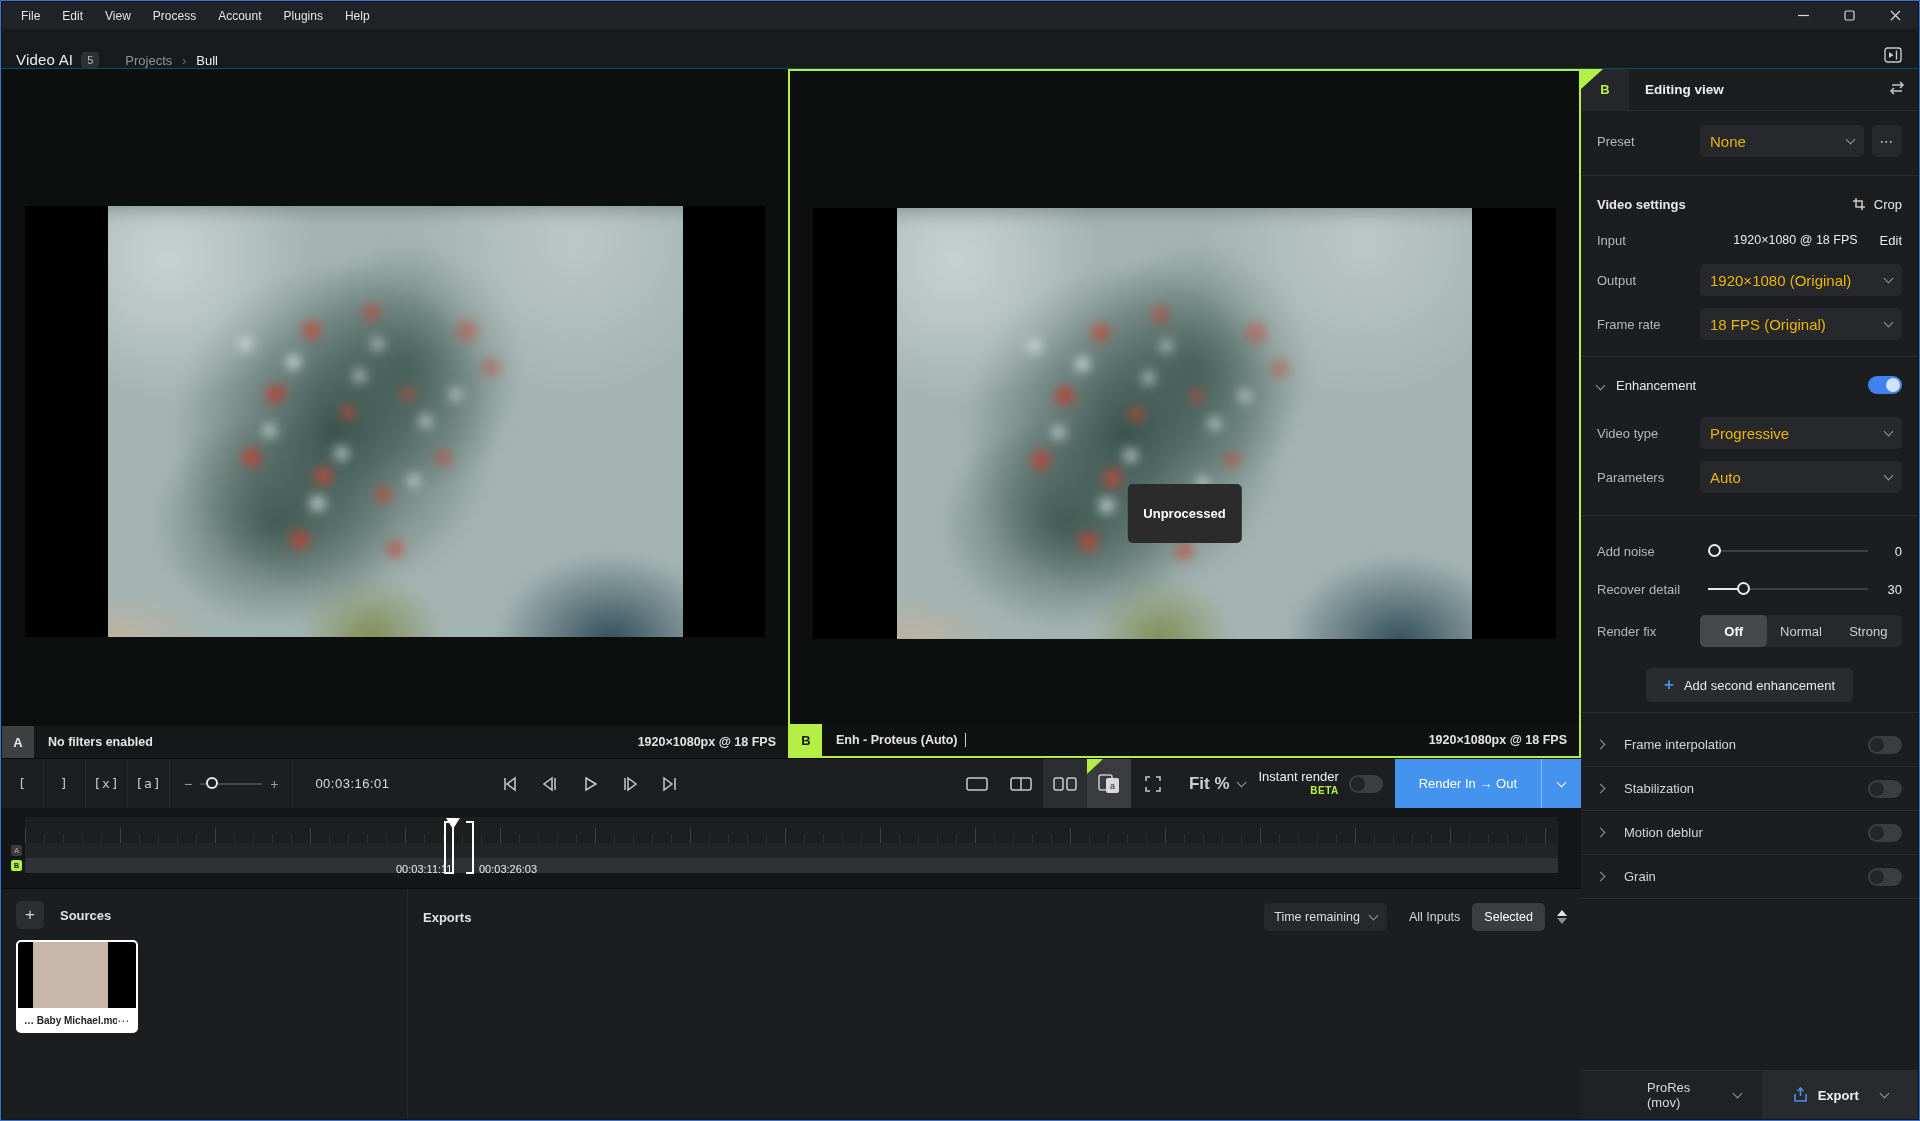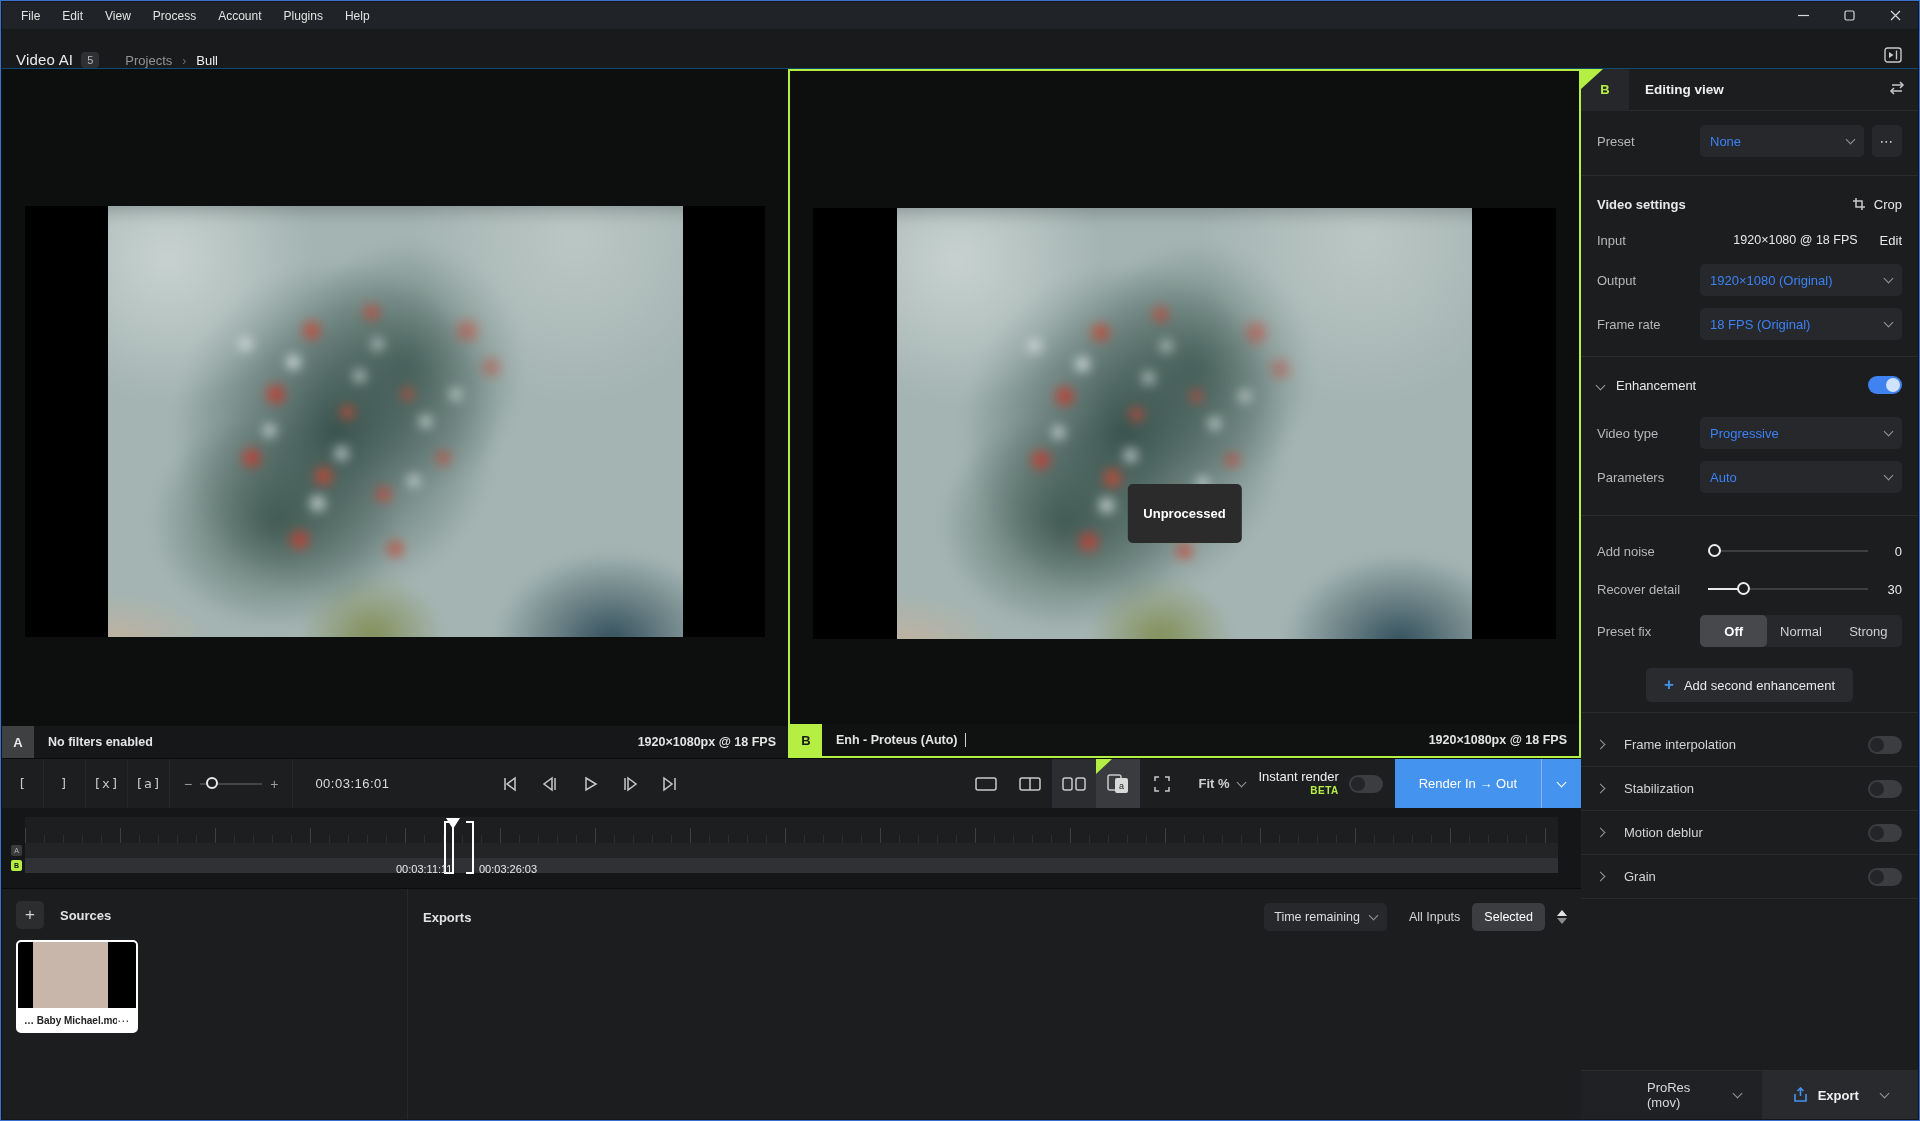--- a/index.html
+++ b/index.html
@@ -99,21 +99,21 @@
   .timecode { margin-left:22px; font-size:13px; color:#dcdcdc; letter-spacing:.5px; }
   .transport { position:absolute; left:493px; top:0; height:50px; display:flex; align-items:center; gap:10px; }
   .tr-btn { width:30px; height:30px; display:flex; align-items:center; justify-content:center; }
   .tr-btn svg { display:block; }
   .tb-right { margin-left:auto; display:flex; align-items:center; height:50px; }
   .view-btn { width:44px; height:50px; display:flex; align-items:center; justify-content:center; position:relative; }
   .view-btn.active1 { background:#2c2d30; }
   .view-btn.active2 { background:#3a3b3e; }
   .view-btn svg { display:block; }
   .ab-tri { position:absolute; left:0; top:0; width:0; height:0; border-top:15px solid #b5ef44; border-right:16px solid transparent; }
-  .fit-ctl { display:flex; align-items:center; gap:8px; padding:0 14px; color:#cfcfcf; font-size:13px; font-weight:bold; }
+  .fit-ctl { display:flex; align-items:center; gap:8px; padding:0 14px; color:#cfcfcf; font-size:17px; font-weight:bold; }
   .instant { display:flex; align-items:center; gap:10px; padding-right:12px; }
   .instant-labels { text-align:right; line-height:1.25; }
   .instant-main { font-size:13px; color:#f0f0f0; }
   .instant-beta { font-size:10px; color:#b5ef44; font-weight:bold; letter-spacing:.5px; }
   .toggle { width:34px; height:18px; border-radius:9px; background:#3c3d40; position:relative; }
   .toggle .knob { position:absolute; left:2px; top:2px; width:14px; height:14px; border-radius:50%; background:#242528; }
   .toggle.on { background:#3f82f0; }
   .toggle.on .knob { left:auto; right:2px; background:#cfe2ff; }
   .render-btn { height:50px; display:flex; align-items:stretch; background:#4493ee; color:#fff; }
   .render-main { display:flex; align-items:center; padding:0 24px; font-size:13px; font-weight:normal; }
@@ -171,21 +171,21 @@
   .sb-corner { position:absolute; left:0; top:0; width:0; height:0; border-top:20px solid #b5ef44; border-right:22px solid transparent; }
   .sb-header { height:42px; display:flex; align-items:center; border-bottom:1px solid #2a2b2e; }
   .sb-tab { width:48px; height:42px; background:#26272a; display:flex; align-items:center; justify-content:center;
             color:#b5ef44; font-size:13px; font-weight:bold; }
   .sb-title { margin-left:16px; font-size:13.5px; color:#efefef; font-weight:bold; }
   .swap-btn { margin-left:auto; margin-right:12px; }
   .srow { display:flex; align-items:center; padding:0 16px; }
   .srow .lab { font-size:13px; color:#b6b7ba; }
   .ctrl { margin-left:auto; width:202px; height:32px; background:#27282b; border-radius:5px;
           display:flex; align-items:center; padding:0 10px; }
-  .ctrl .val { font-size:13px; color:#3b82f6; }
+  .ctrl .val { font-size:15px; color:#eab308; }
   .chev { width:7px; height:7px; border-right:1.6px solid #97989b; border-bottom:1.6px solid #97989b;
           transform:rotate(45deg); margin-left:auto; margin-top:-3px; }
   .chev-r { transform:rotate(-45deg); margin:0 10px 0 0; }
   .dots-btn { width:30px; height:32px; background:#27282b; border-radius:5px; margin-left:8px;
               display:flex; align-items:center; justify-content:center; color:#cfcfcf; font-size:14px; letter-spacing:1px; }
   .sb-div { height:1px; background:#2a2b2e; margin:10px 0; }
   .right-val { margin-left:auto; font-size:12.5px; color:#e9e9e9; font-weight:bold; }
   .link { font-size:13px; color:#e9e9e9; }
   .crop-btn { margin-left:auto; display:flex; align-items:center; gap:8px; font-size:13px; color:#e6e6e6; }
   .slider { margin-left:auto; width:160px; display:flex; align-items:center; position:relative; height:32px; }
@@ -548,21 +548,21 @@
       <div class="slider">
         <div class="sl-track">
             <div class="sl-fill" style="width:22%;"></div>
             <div class="sl-knob" style="left:calc(22% - 6px);"></div>
           </div>
       </div>
       <span class="sl-val">30</span>
     </div>
 
     <div class="srow" style="height:46px;">
-      <span class="lab">Preset fix</span>
+      <span class="lab">Render fix</span>
       <div class="segbar">
         <div class="fseg sel">Off</div>
         <div class="fseg">Normal</div>
         <div class="fseg">Strong</div>
       </div>
     </div>
 
     <div class="add2-btn">
       <span class="plus-blue">+</span>
       <span>Add second enhancement</span>

